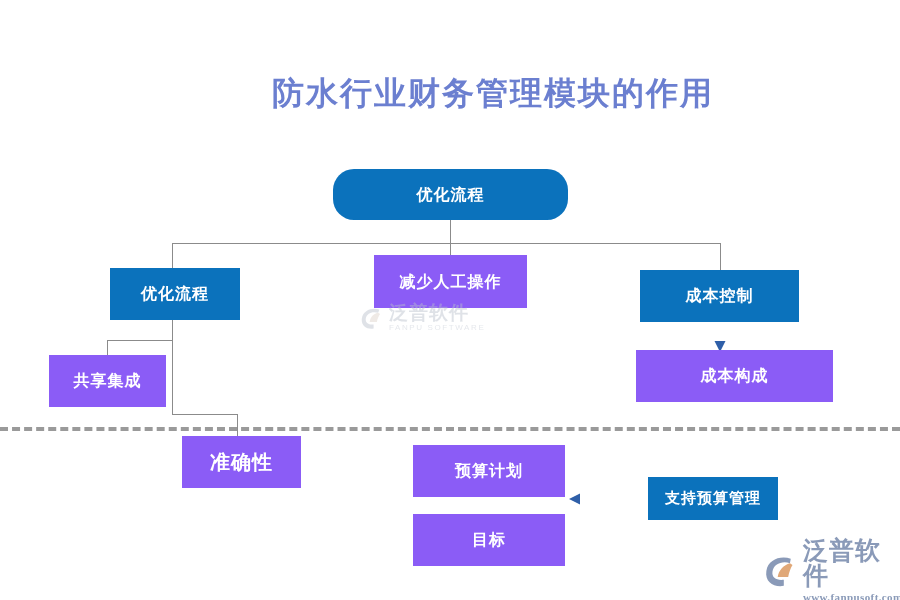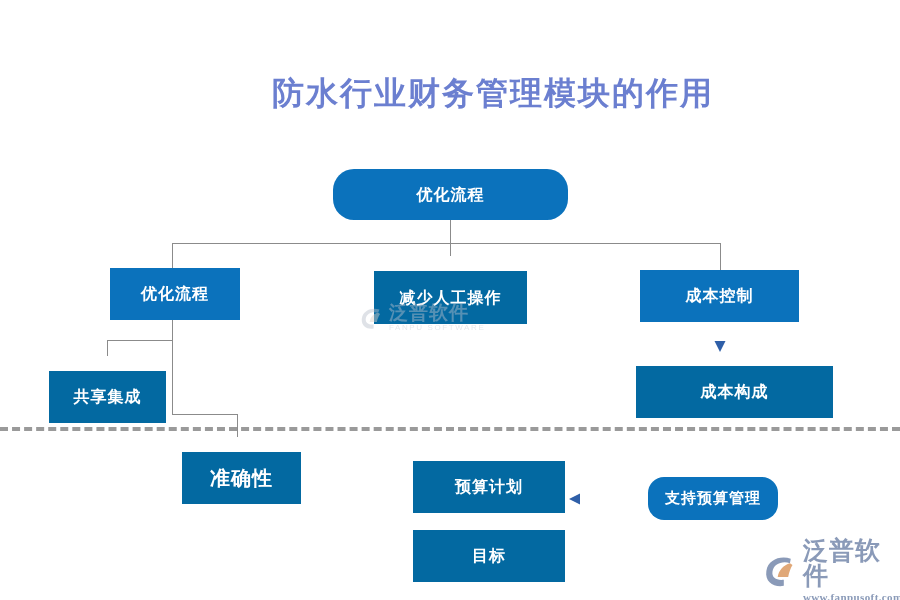--- a/index.html
+++ b/index.html
@@ -46,21 +46,21 @@
     font-weight: 700;
     letter-spacing: 1px;
     color: #ffffff;
     font-family: "DejaVu Sans", "Liberation Sans", sans-serif;
     text-align: center;
     line-height: 1.1;
     z-index: 5;
     user-select: none;
   }
   .node.blue  { background: #0b72bc; }
-  .node.gray  { background: #0369a1; margin-top: 16px; }
+  .node.gray  { background: #8b5cf6; }
 
   
   .line {
     position: absolute;
     background: #8b8b8b;
     z-index: 2;
   }
   .line.h { height: 1px; }
   .line.v { width: 1px; }
 
@@ -201,21 +201,21 @@
   <div class="node gray" style="left:636px; top:350px; width:197px; height:52px; font-size:16px;">成本构成</div>
 
   <div class="node gray" style="left:49px; top:355px; width:117px; height:52px; font-size:16px;">共享集成</div>
 
   <div class="node gray" style="left:182px; top:436px; width:119px; height:52px; font-size:20px;">准确性</div>
 
   <div class="node gray" style="left:413px; top:445px; width:152px; height:52px; font-size:16px;">预算计划</div>
 
   <div class="node gray" style="left:413px; top:514px; width:152px; height:52px; font-size:16px;">目标</div>
 
-  <div class="node blue" style="left:648px; top:477px; width:130px; height:43px; font-size:15px;border-radius:16px;">支持预算管理</div>
+  <div class="node blue" style="left:648px; top:477px; width:130px; height:43px; font-size:15px;">支持预算管理</div>
 
   <div class="watermark" style="left:358px; top:303px;">
     <svg width="26" height="26" viewBox="0 0 40 40">
       <path d="M33 7 C22 3, 8 8, 6 20 C4 32, 14 38, 24 36 L24 30 C17 31, 11 28, 12 21 C13 13, 22 9, 31 12 Z" fill="#b9c0cc"></path>
       <path d="M31 12 C25 13, 19 18, 18 26 L29 26 C30 21, 32 17, 34 14 Z" fill="#ddd2c8"></path>
     </svg>
     <span class="wm-text">
       <span class="wm-cn">泛普软件</span>
       <span class="wm-en">FANPU SOFTWARE</span>
     </span>

